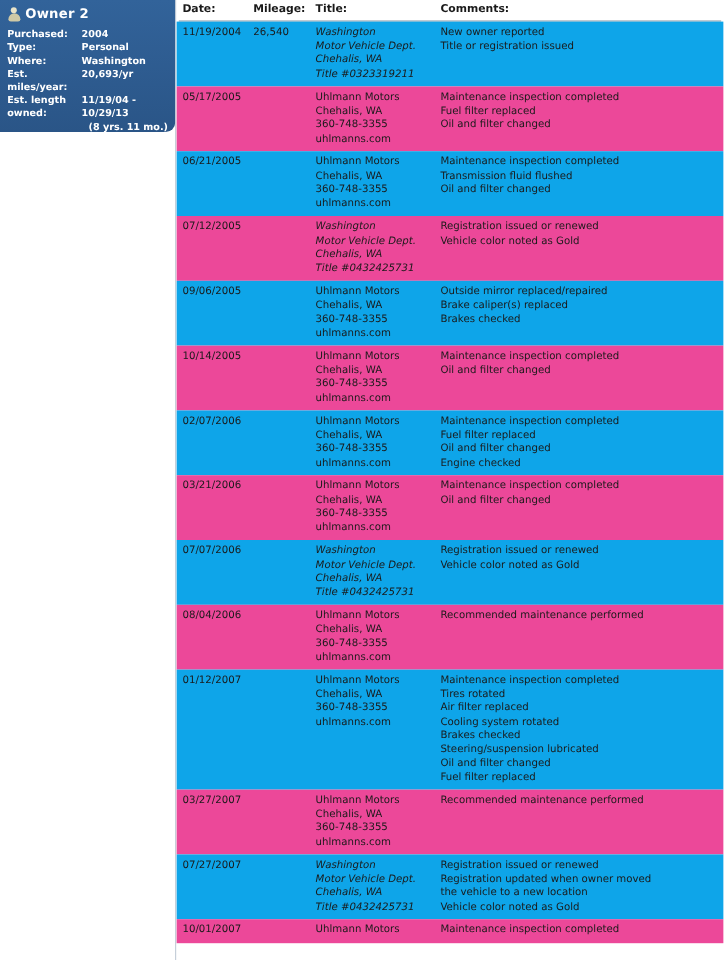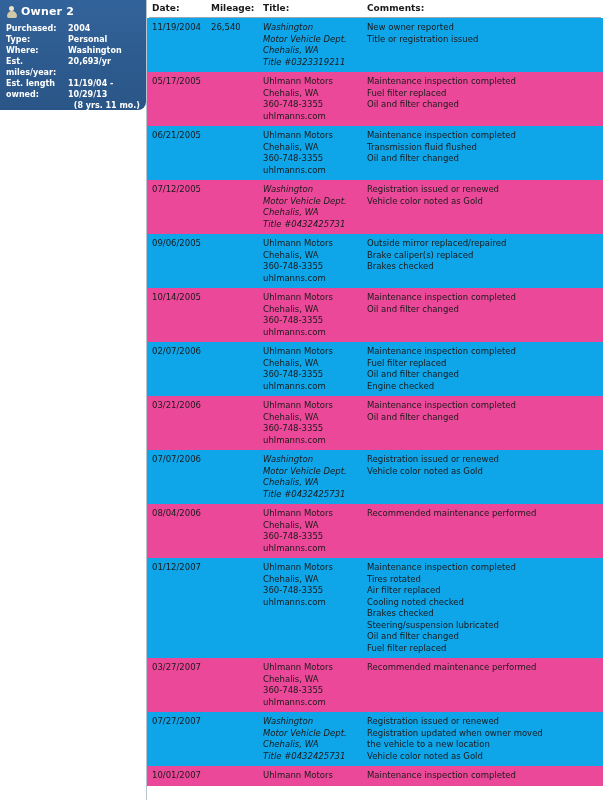--- a/index.html
+++ b/index.html
@@ -363,21 +363,21 @@
           <div class="col-source cell-lines">
             <div>Uhlmann Motors</div>
             <div>Chehalis, WA</div>
             <div>360-748-3355</div>
             <div>uhlmanns.com</div>
           </div>
           <div class="col-comm cell-lines">
             <div>Maintenance inspection completed</div>
             <div>Tires rotated</div>
             <div>Air filter replaced</div>
-            <div>Cooling noted checked</div>
+            <div>Cooling system rotated</div>
             <div>Brakes checked</div>
             <div>Steering/suspension lubricated</div>
             <div>Oil and filter changed</div>
             <div>Fuel filter replaced</div>
           </div>
         </div>
         <div class="row even">
           <div class="col-date">03/27/2007</div>
           <div class="col-miles"></div>
           <div class="col-source cell-lines">

